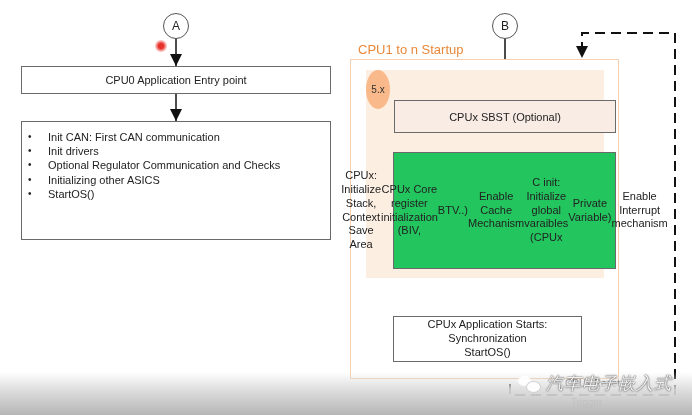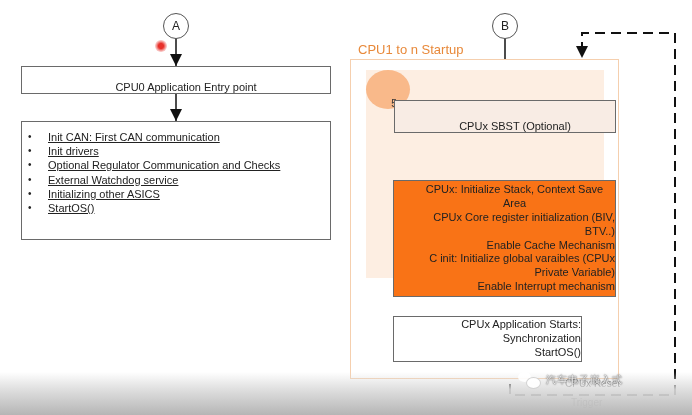--- a/index.html
+++ b/index.html
@@ -8,27 +8,27 @@
     background: #ffffff;
     font-family: "Liberation Sans", sans-serif;
     color: #222;
   }
   .abs { position: absolute; }
   .box {
     position: absolute; box-sizing: border-box;
     border: 1px solid #6a6a6a; background: #fff;
     font-size: 11px; color: #222;
   }
-  .center { display: flex; align-items: flex-end; justify-content: center; text-align: center; padding-left: 20px; }
+  .center { display: flex; align-items: center; justify-content: center; text-align: center; }
   .connector {
     position: absolute; width: 26px; height: 26px; border-radius: 50%;
     border: 1px solid #555; background: #fff; box-sizing: border-box;
     font-size: 12px; display: flex; align-items: center; justify-content: center;
   }
-  ul.bullets { list-style: none; margin: 0; padding: 0; text-decoration: underline; }
+  ul.bullets { list-style: none; margin: 0; padding: 0; }
   ul.bullets li { position: relative; padding-left: 24px; line-height: 14.2px; font-size: 11px; }
   ul.bullets li::before { content: "\2022"; position: absolute; left: 4px; top: 0; font-size: 10px; }
   .bottom-fade {
     position: absolute; left: 0; top: 372px; width: 692px; height: 43px;
     background: linear-gradient(to bottom, rgba(255,255,255,0) 0%, rgba(220,220,220,0.9) 40%, #b5b5b5 100%);
     pointer-events: none;
   }
   svg { position: absolute; left: 0; top: 0; }
 </style>
 </head>
@@ -68,42 +68,41 @@
 
 <div class="box center" style="left:21px; top:66px; width:310px; height:28px;">
   <span>CPU0 Application Entry point</span>
 </div>
 
 <div class="box" style="left:21px; top:121px; width:310px; height:119px; padding:8px 0 0 2px;">
   <ul class="bullets">
     <li>Init CAN: First CAN communication</li>
     <li>Init drivers</li>
     <li>Optional Regulator Communication and Checks</li>
-    <li>External Watchdog service</li>
     <li>Initializing other ASICS</li>
     <li>StartOS()</li>
   </ul>
 </div>
 
 <div class="abs" style="left:358px; top:42px; font-size:13px; color:#e8893a;">CPU1 to n Startup</div>
 <div class="abs" style="left:350px; top:59px; width:269px; height:320px; border:1px solid #f5cfae; box-sizing:border-box; background:#fff;"></div>
 <div class="abs" style="left:366px; top:70px; width:238px; height:208px; background:#fdeee2;"></div>
 <div class="abs center" style="left:366px; top:70px; width:24px; height:39px; border-radius:50%; background:#f9b98a; font-size:10px; color:#333;">
   <span>5.x</span>
 </div>
 
 <div class="connector" style="left:492px; top:13px;">
   <span>B</span>
 </div>
 
 <div class="box center" style="left:394px; top:100px; width:222px; height:33px; background:#f8ece4;">
   <span>CPUx SBST (Optional)</span>
 </div>
 
-<div class="box center" style="left:393px; top:180px; width:223px; height:117px; background:#f97316; flex-direction:column; line-height:13.8px;">
+<div class="box center" style="left:393px; top:152px; width:223px; height:117px; background:#22c55e; line-height:13.8px;">
   <div>CPUx: Initialize Stack, Context Save Area</div>
   <div>CPUx Core register initialization (BIV,</div>
   <div>BTV..)</div>
   <div>Enable Cache Mechanism</div>
   <div>C init: Initialize global varaibles (CPUx</div>
   <div>Private Variable)</div>
   <div>Enable Interrupt mechanism</div>
 </div>
 
 <div class="box center" style="left:393px; top:316px; width:189px; height:46px; flex-direction:column; line-height:13.8px;">
@@ -115,14 +114,14 @@
 <div class="abs" style="left:565px; top:378px; font-size:10px; color:#555;">CPUx Reset</div>
 <div class="abs" style="left:571px; top:397px; font-size:10px; color:#333;">Trigger</div>
 
 <div class="bottom-fade"></div>
 
 <div class="abs" style="left:518px; top:372px; display:flex; align-items:center; gap:6px;">
   <span style="display:inline-block; width:22px; height:16px; position:relative;">
     <span style="position:absolute; left:0; top:0; width:13px; height:10px; border-radius:50%; background:rgba(255,255,255,0.9);"></span>
     <span style="position:absolute; left:8px; top:5px; width:13px; height:10px; border-radius:50%; background:rgba(255,255,255,0.95); border:1px solid rgba(180,180,180,0.6);"></span>
   </span>
-  <span style="font-family:'DejaVu Sans', sans-serif; font-size:10px; color:rgba(255,255,255,0.92); text-shadow:0 0 1px #444, 0 0 2px #666; letter-spacing:1px;">汽车电子嵌入式</span>
+  <span style="font-family:'DejaVu Sans', sans-serif; font-size:17px; color:rgba(255,255,255,0.92); text-shadow:0 0 1px #444, 0 0 2px #666; letter-spacing:1px;font-style:italic;">汽车电子嵌入式</span>
 </div>
 
 </body></html>

